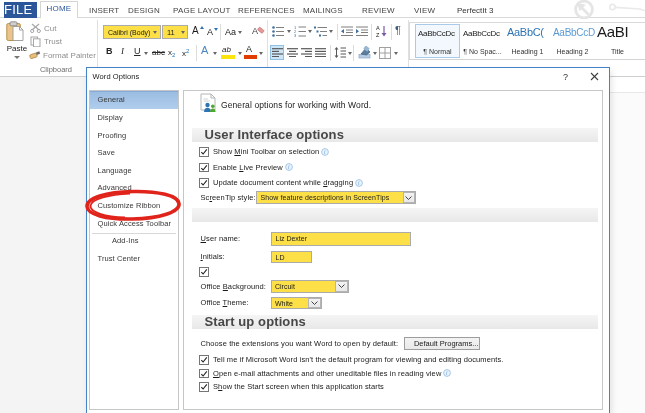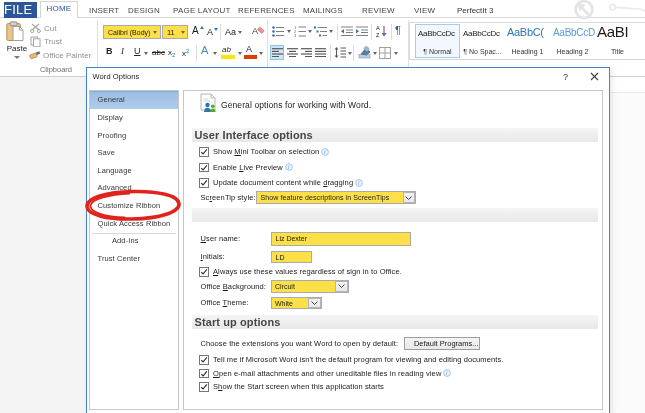--- a/index.html
+++ b/index.html
@@ -6,21 +6,21 @@
 html,body{width:645px;height:413px;overflow:hidden;background:#fff}
 body{font-family:"Liberation Sans",sans-serif;-webkit-font-smoothing:antialiased}
 .a{position:absolute}
 #stage{position:relative;width:645px;height:413px;background:#fff;overflow:hidden}
 .tabtxt{font-size:8px;color:#444;letter-spacing:0.2px;line-height:8px}
 .gry{color:#8f8f8f}
 .vdiv{width:1px;background:#e0e0e0}
 .sdiv{width:1px;background:#dcdcdc}
 .cb{width:9.5px;height:9.5px;border:1px solid #757575;background:#fff}
 .bar{left:191.5px;width:406px;height:14px;background:linear-gradient(#f5f5f5,#e8e8e8);}
-.bartxt{font-size:11px;font-weight:bold;color:#474747;line-height:14px;padding-left:3px;letter-spacing:0.1px}
+.bartxt{font-size:13px;font-weight:bold;color:#474747;line-height:14px;padding-left:13px;letter-spacing:0.1px}
 .dtx{font-size:7.5px;color:#1a1a1a;letter-spacing:0.1px}
 .inp{border:1px solid #ababab;background:#fde047;font-size:7.5px;color:#1a1a1a}
 .nav{font-size:7.5px;color:#383838;letter-spacing:0.1px}
 </style>
 </head>
 <body>
 <div id="stage">
 
 <div class="a" style="left:0;top:17px;width:645px;height:1px;background:#d9d9d9"></div>
 <div class="a" style="left:4px;top:2px;width:33px;height:16px;background:#2b579a"></div>
@@ -64,21 +64,21 @@
 <svg class="a" style="left:30px;top:36px" width="11" height="11" viewBox="0 0 11 11">
  <rect x="1" y="1" width="6.5" height="8" fill="#fff" stroke="#a5a5a5" stroke-width="1"></rect>
  <rect x="3.5" y="2.8" width="6.5" height="8" fill="#fff" stroke="#a5a5a5" stroke-width="1"></rect>
 </svg>
 <div class="a gry" style="left:44px;top:37px;font-size:8px">Trust</div>
 
 <svg class="a" style="left:29px;top:50px" width="12" height="10" viewBox="0 0 12 10">
  <rect x="1" y="4" width="7" height="4" rx="1" fill="#e8bd79" stroke="#b18946" stroke-width="0.8" transform="rotate(-18 4 6)"></rect>
  <rect x="7.2" y="1.8" width="3.6" height="2.6" fill="#6b6b6b" transform="rotate(-18 9 3)"></rect>
 </svg>
-<div class="a gry" style="left:43px;top:51px;font-size:8px">Office Painter</div>
+<div class="a gry" style="left:43px;top:51px;font-size:8px">Format Painter</div>
 <div class="a" style="left:20px;top:65px;width:72px;text-align:center;font-size:7.5px;color:#6e6e6e">Clipboard</div>
 <div class="a vdiv" style="left:97px;top:20px;height:47px"></div>
 
 <div class="a inp" style="left:103px;top:25px;width:58px;height:14px;line-height:13px;padding-left:4px;font-size:7px">Calibri (Body)</div>
 <div class="a" style="left:153px;top:31px;width:0;height:0;border-left:2.5px solid transparent;border-right:2.5px solid transparent;border-top:3px solid #666"></div>
 <div class="a inp" style="left:162px;top:25px;width:26px;height:14px;line-height:13px;padding-left:4px;font-size:7.5px">11</div>
 <div class="a" style="left:181px;top:31px;width:0;height:0;border-left:2.5px solid transparent;border-right:2.5px solid transparent;border-top:3px solid #666"></div>
 <div class="a" style="left:192px;top:25px;font-size:10px;color:#1a1a1a">A</div>
 <svg class="a" style="left:200px;top:26px" width="4" height="3">
       <path d="M0 3 L2 0 L4 3 Z" fill="#2e74b5"></path>
@@ -247,21 +247,21 @@
 
 <div class="a" style="left:89px;top:90px;width:90px;height:320px;background:#fff;border:1px solid #c6c6c6"></div>
 <div class="a" style="left:90px;top:91px;width:88px;height:18px;background:linear-gradient(#84abd5 0,#84abd5 1px,#9cbde2 1.5px,#b0cdec 100%)"></div>
 <div class="a nav" style="left:97.5px;top:95.3px;line-height:10px">General</div>
 <div class="a nav" style="left:97.5px;top:112.9px;line-height:10px">Display</div>
 <div class="a nav" style="left:97.5px;top:130.5px;line-height:10px">Proofing</div>
 <div class="a nav" style="left:97.5px;top:148.1px;line-height:10px">Save</div>
 <div class="a nav" style="left:97.5px;top:165.7px;line-height:10px">Language</div>
 <div class="a nav" style="left:97.5px;top:183.3px;line-height:10px">Advanced</div>
 <div class="a nav" style="left:97.5px;top:200.9px;line-height:10px">Customize Ribbon</div>
-<div class="a nav" style="left:97.5px;top:218.5px;line-height:10px">Quick Access Ribbon</div>
+<div class="a nav" style="left:97.5px;top:218.5px;line-height:10px">Quick Access Toolbar</div>
 <div class="a" style="left:92px;top:232.5px;width:84px;height:1px;background:#d8d8d8"></div>
 <div class="a nav" style="left:112px;top:235.9px;line-height:10px">Add-Ins</div>
 <div class="a nav" style="left:97.5px;top:253.5px;line-height:10px">Trust Center</div>
 
 <div class="a" style="left:182.5px;top:90px;width:420.5px;height:320px;background:#fff;border:1px solid #c6c6c6"></div>
 
 <svg class="a" style="left:200px;top:93px" width="18" height="20" viewBox="0 0 18 20">
  <path d="M1 1 h10 l4 4 v12 h-14 z" fill="#fff" stroke="#b5b5b5" stroke-width="1"></path>
  <path d="M11 1 v4 h4" fill="none" stroke="#b5b5b5" stroke-width="1"></path>
  <line x1="3.5" y1="6" x2="8" y2="6" stroke="#c9c9c9" stroke-width="0.8"></line>
@@ -315,21 +315,20 @@
 
 <div class="a dtx" style="left:200.5px;top:234px;line-height:10px"><u>U</u>ser name:</div>
 <div class="a inp" style="left:271px;top:232px;width:139.5px;height:13.5px;line-height:12px;padding-left:3.5px;font-size:7px">Liz Dexter</div>
 <div class="a dtx" style="left:200.5px;top:252px;line-height:10px"><u>I</u>nitials:</div>
 <div class="a inp" style="left:271px;top:250.5px;width:41px;height:12.5px;line-height:11px;padding-left:3.5px;font-size:7px">LD</div>
 
 <div class="a cb" style="left:199px;top:267px"></div>
 <svg class="a" style="left:200px;top:268px" width="8" height="8" viewBox="0 0 8 8">
       <path d="M1.3 4.2 L3.1 6 L6.8 1.3" fill="none" stroke="#222" stroke-width="1.1"></path>
     </svg>
-<div class="a dtx" style="left:213px;top:267px;line-height:10px"><u>A</u>lways use these values regardless of sign in to Office.</div>
 
 <div class="a dtx" style="left:200.5px;top:281.5px;line-height:10px">Office <u>B</u>ackground:</div>
 <div class="a inp" style="left:270.5px;top:279.5px;width:78.5px;height:13px;line-height:12px;padding-left:3.5px;font-size:7px">Circuit</div>
 <div class="a" style="left:334.5px;top:280.5px;width:13px;height:11px;background:linear-gradient(#f2f2f2,#e8e8e8);border:1px solid #b5b5b5"></div>
 <svg class="a" style="left:337.5px;top:284px" width="7" height="5" viewBox="0 0 7 5">
       <path d="M0.5 0.5 L3.5 3.5 L6.5 0.5" fill="none" stroke="#444" stroke-width="1"></path>
     </svg>
 <div class="a dtx" style="left:200.5px;top:298px;line-height:10px">Office <u>T</u>heme:</div>
 <div class="a inp" style="left:270.5px;top:296.5px;width:51px;height:12.5px;line-height:11px;padding-left:3.5px;font-size:7px">White</div>
 <div class="a" style="left:307.5px;top:297.5px;width:13px;height:10.5px;background:linear-gradient(#f2f2f2,#e8e8e8);border:1px solid #b5b5b5"></div>

